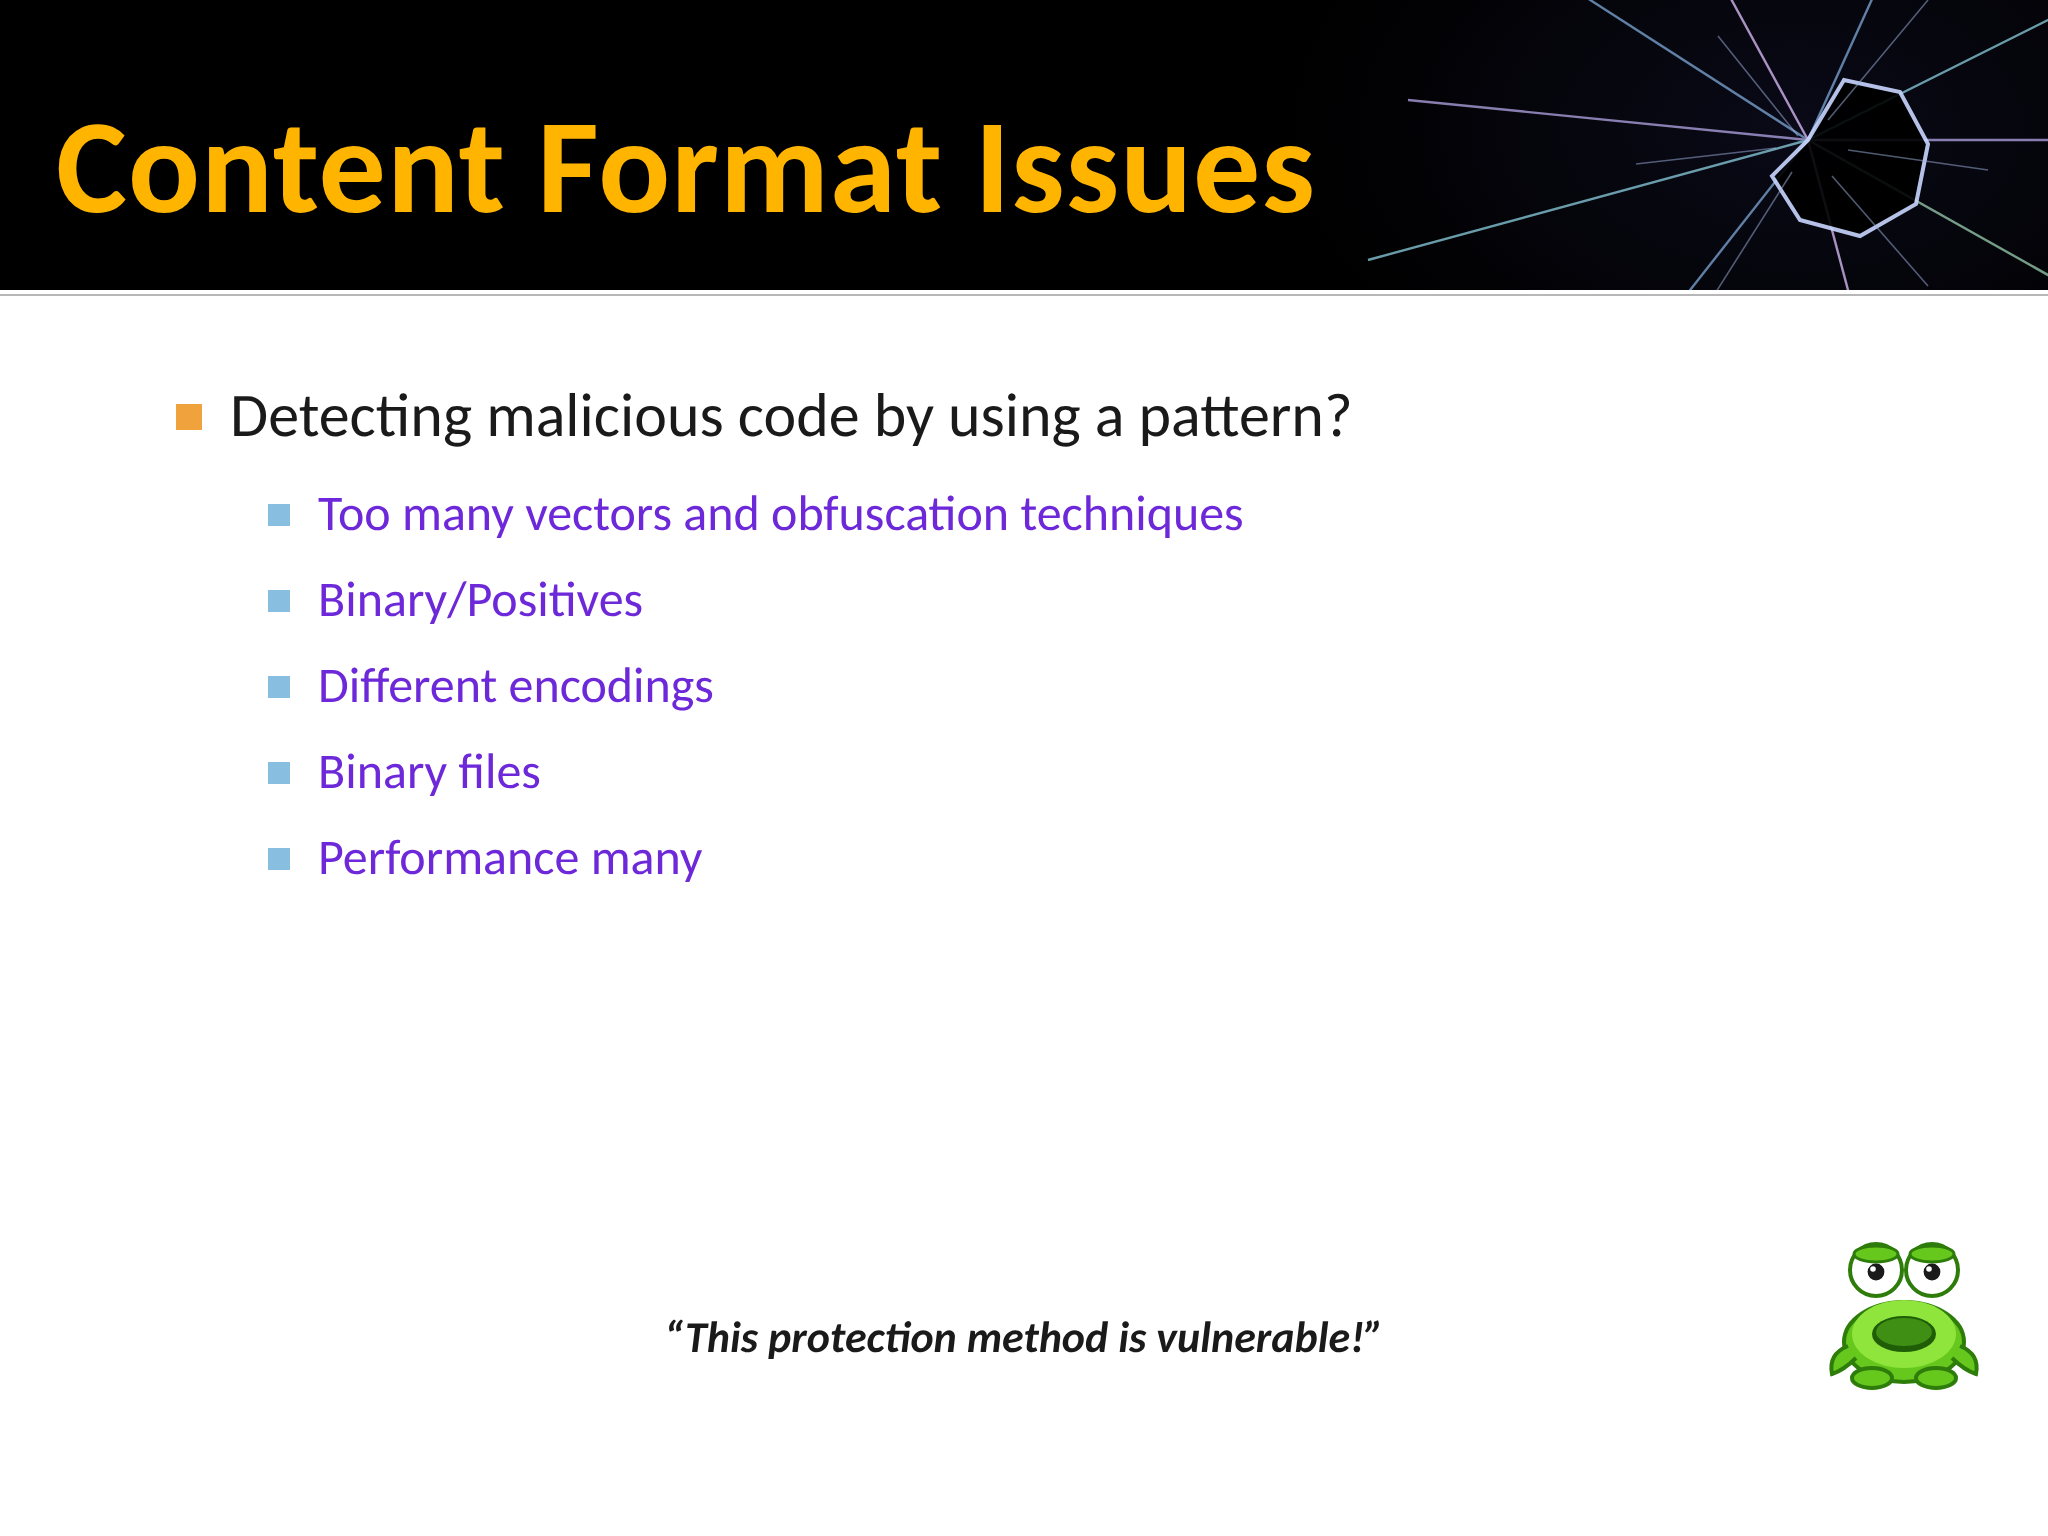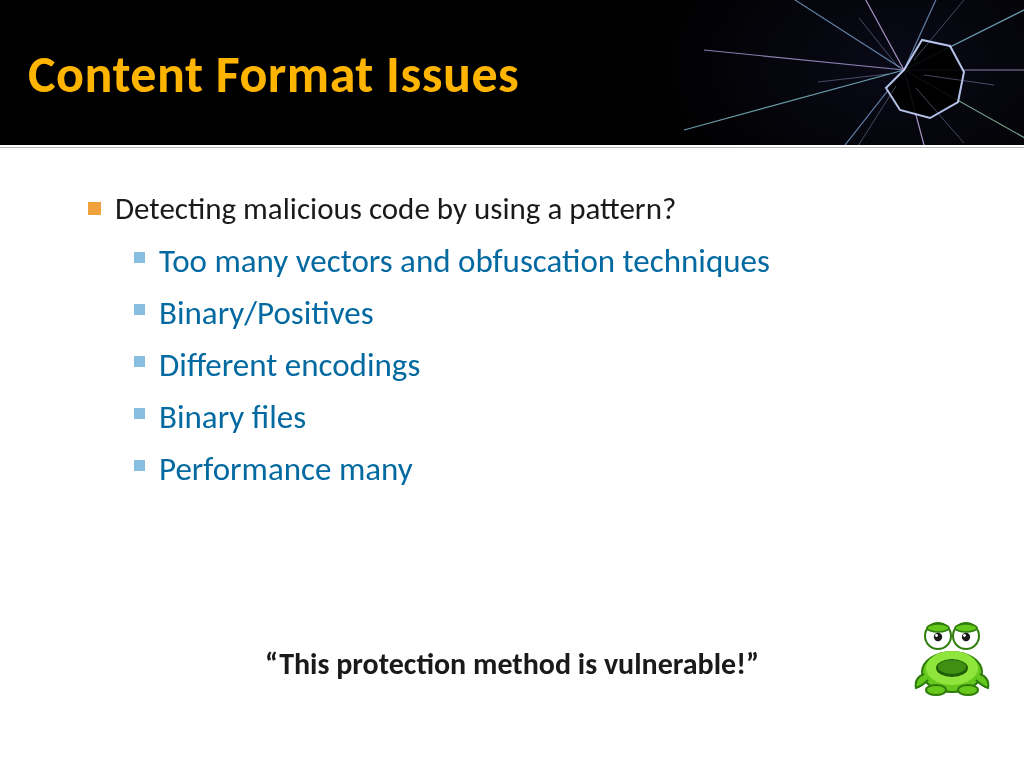--- a/index.html
+++ b/index.html
@@ -7,51 +7,52 @@
   .slide { width:1024px; height:768px; position:relative; background:#ffffff; }
   .header {
     position:relative;
     width:100%; height:145px;
     background:#000000;
     overflow:hidden;
   }
   .title {
     position:absolute;
     left:28px; top:42px;
-    font-size:52px;
+    font-size:67px;
     font-weight:700;
     color:#ffb400;
     letter-spacing:0.5px;
   }
   .glass-art { position:absolute; right:-40px; top:-40px; width:420px; height:260px; }
   .divider-outer { width:100%; height:6px; background:#fff; }
   .divider { width:100%; height:1px; background:#b7b7b7; margin-top:2px; }
   .body { padding:36px 60px 0 60px;margin-left:28px; }
   .l1 { display:flex; align-items:flex-start; gap:14px; margin-bottom:14px; }
   .l1 .bullet { width:13px; height:13px; background:#f0a23c; margin-top:13px; flex:0 0 auto; }
   .l1 .text { font-size:31px; color:#1a1a1a; font-weight:400; }
   .subs { margin-left:46px; }
   .l2 { display:flex; align-items:flex-start; gap:14px; margin-bottom:12px; }
   .l2 .bullet { width:11px; height:11px; background:#88bedf; margin-top:11px; flex:0 0 auto; }
-  .l2 .text { font-size:33px; color:#0369a1; font-weight:400; }
+  .l2 .text { font-size:25px; color:#6d28d9; font-weight:400; }
   .conclusion-row {
     position:absolute;
     left:0; right:0;
     bottom:86px;
     display:flex;
     align-items:center;
     justify-content:center;
     gap:8px;
     padding:0 40px;
   }
   .conclusion {
-    font-size:30px;
+    font-size:22px;
     font-weight:700;
     color:#1a1a1a;
     text-align:center;
+    font-style:italic;
   }
   .frog-wrap { position:absolute; right:26px; bottom:68px; }
 </style>
 </head>
 <body>
 
 <div class="slide">
 
   <div class="header">
     <svg class="glass-art" viewBox="0 0 420 260">

